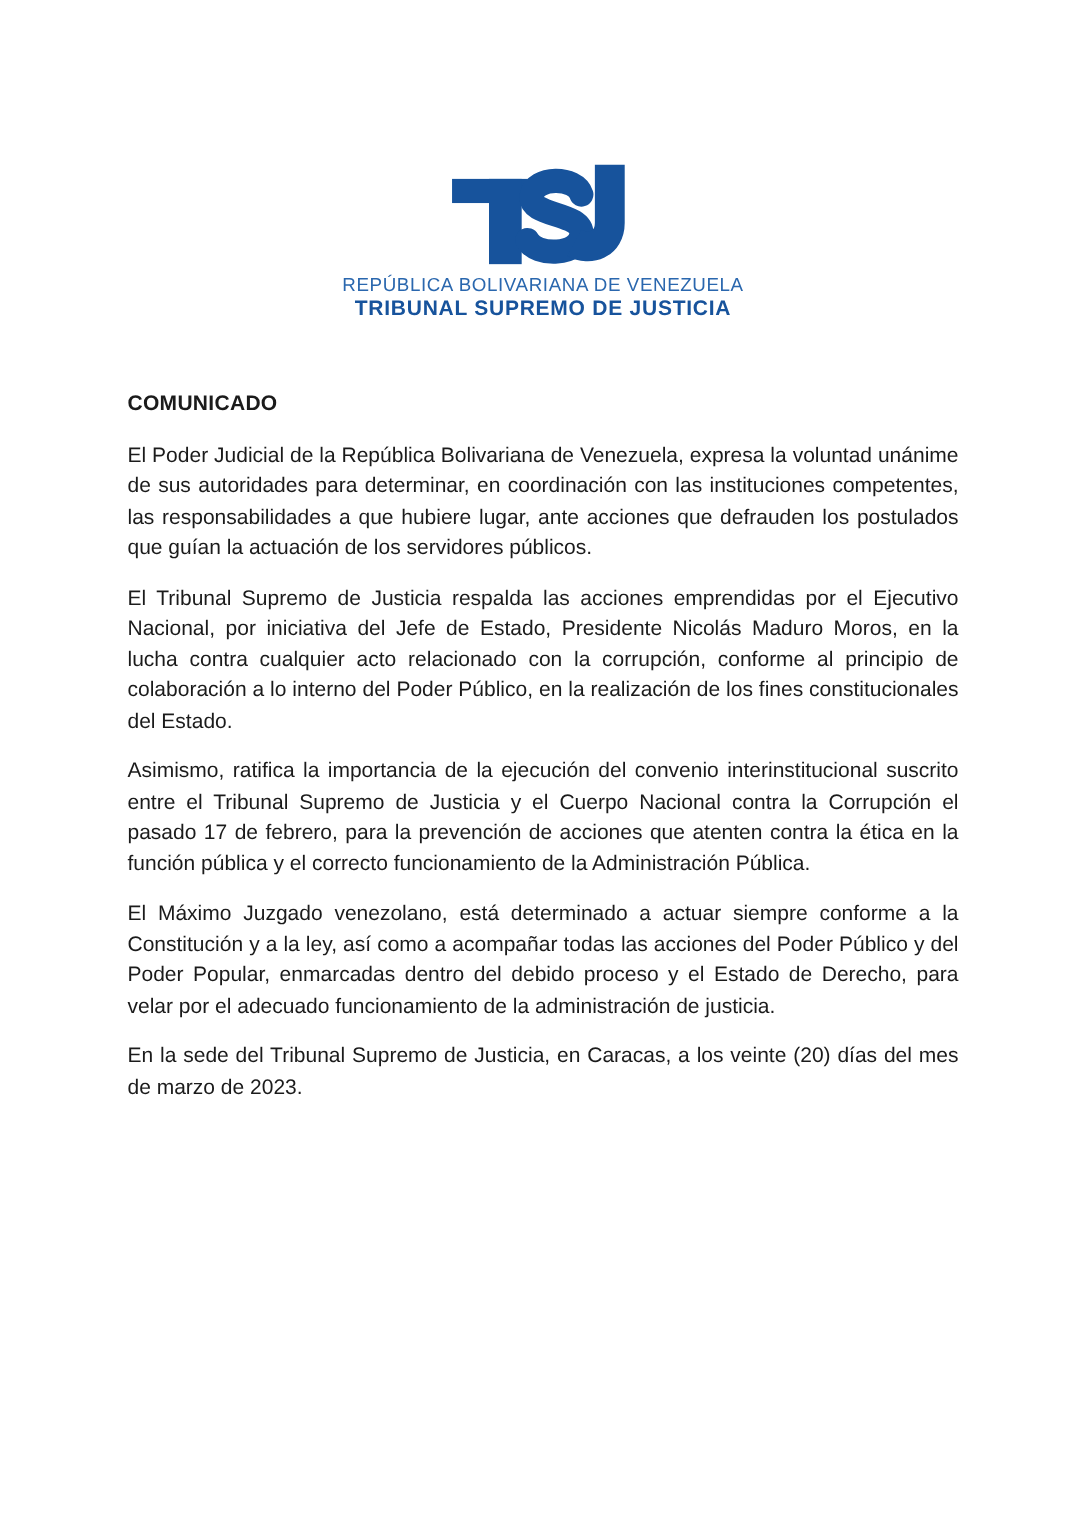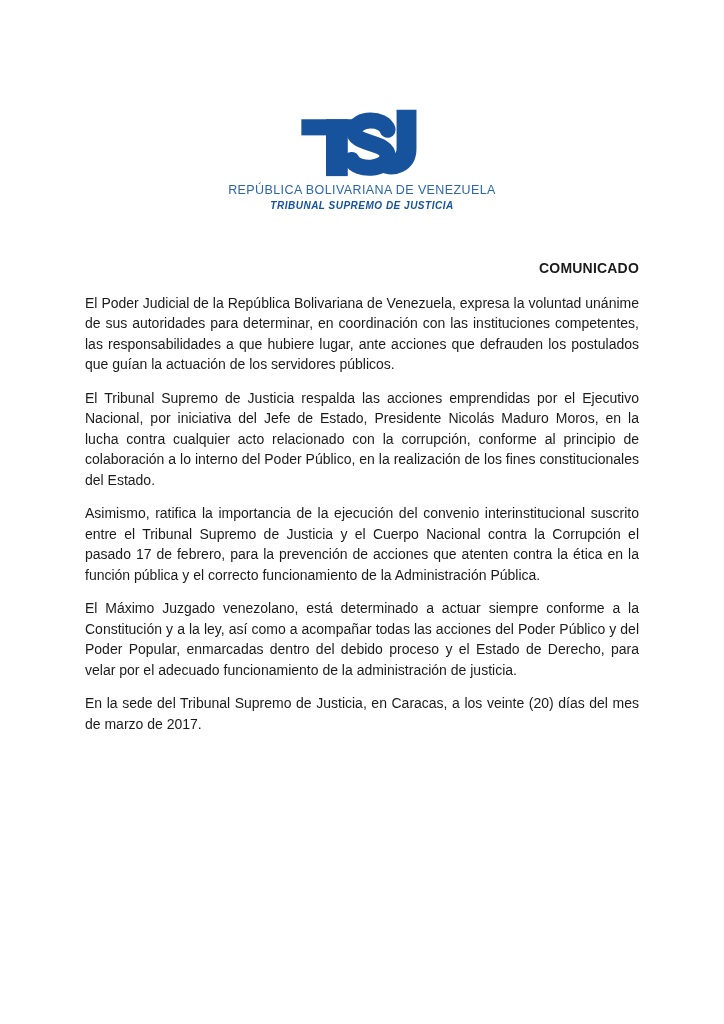--- a/index.html
+++ b/index.html
@@ -30,35 +30,34 @@
   .logo-line1 {
     margin-top: 5px;
     font-size: 12.5px;
     font-weight: 400;
     letter-spacing: 0.4px;
     color: #2a67ae;
     line-height: 14px;
   }
   .logo-line2 {
     margin-top: 1px;
-    font-size: 10px;
+    font-size: 14px;
     font-weight: 700;
     letter-spacing: 0.5px;
     color: #17539c;
     line-height: 15px;
-    font-style: italic;
   }
 
   .doc-body {
     padding: 0 85px;
     color: #1b1b1b;
   }
   .doc-title {
     margin-top: 45px;
-    text-align: right;
+    text-align: left;
     font-size: 14px;
     font-weight: 700;
     line-height: 20.5px;
     letter-spacing: 0.2px;
   }
   .paragraphs {
     margin-top: 14px;
   }
   .paragraphs p {
     font-size: 14px;
@@ -87,17 +86,17 @@
     <div class="logo-line2">TRIBUNAL SUPREMO DE JUSTICIA</div>
   </header>
 
   <main class="doc-body">
     <h1 class="doc-title">COMUNICADO</h1>
     <div class="paragraphs">
         <p>El Poder Judicial de la República Bolivariana de Venezuela, expresa la voluntad unánime de sus autoridades para determinar, en coordinación con las instituciones competentes, las responsabilidades a que hubiere lugar, ante acciones que defrauden los postulados que guían la actuación de los servidores públicos.</p>
         <p>El Tribunal Supremo de Justicia respalda las acciones emprendidas por el Ejecutivo Nacional, por iniciativa del Jefe de Estado, Presidente Nicolás Maduro Moros, en la lucha contra cualquier acto relacionado con la corrupción, conforme al principio de colaboración a lo interno del Poder Público, en la realización de los fines constitucionales del Estado.</p>
         <p>Asimismo, ratifica la importancia de la ejecución del convenio interinstitucional suscrito entre el Tribunal Supremo de Justicia y el Cuerpo Nacional contra la Corrupción el pasado 17 de febrero, para la prevención de acciones que atenten contra la ética en la función pública y el correcto funcionamiento de la Administración Pública.</p>
         <p>El Máximo Juzgado venezolano, está determinado a actuar siempre conforme a la Constitución y a la ley, así como a acompañar todas las acciones del Poder Público y del Poder Popular, enmarcadas dentro del debido proceso y el Estado de Derecho, para velar por el adecuado funcionamiento de la administración de justicia.</p>
-        <p>En la sede del Tribunal Supremo de Justicia, en Caracas, a los veinte (20) días del mes de marzo de 2017.</p>
+        <p>En la sede del Tribunal Supremo de Justicia, en Caracas, a los veinte (20) días del mes de marzo de 2023.</p>
       </div>
   </main>
 
 </div>
 
 </body></html>

